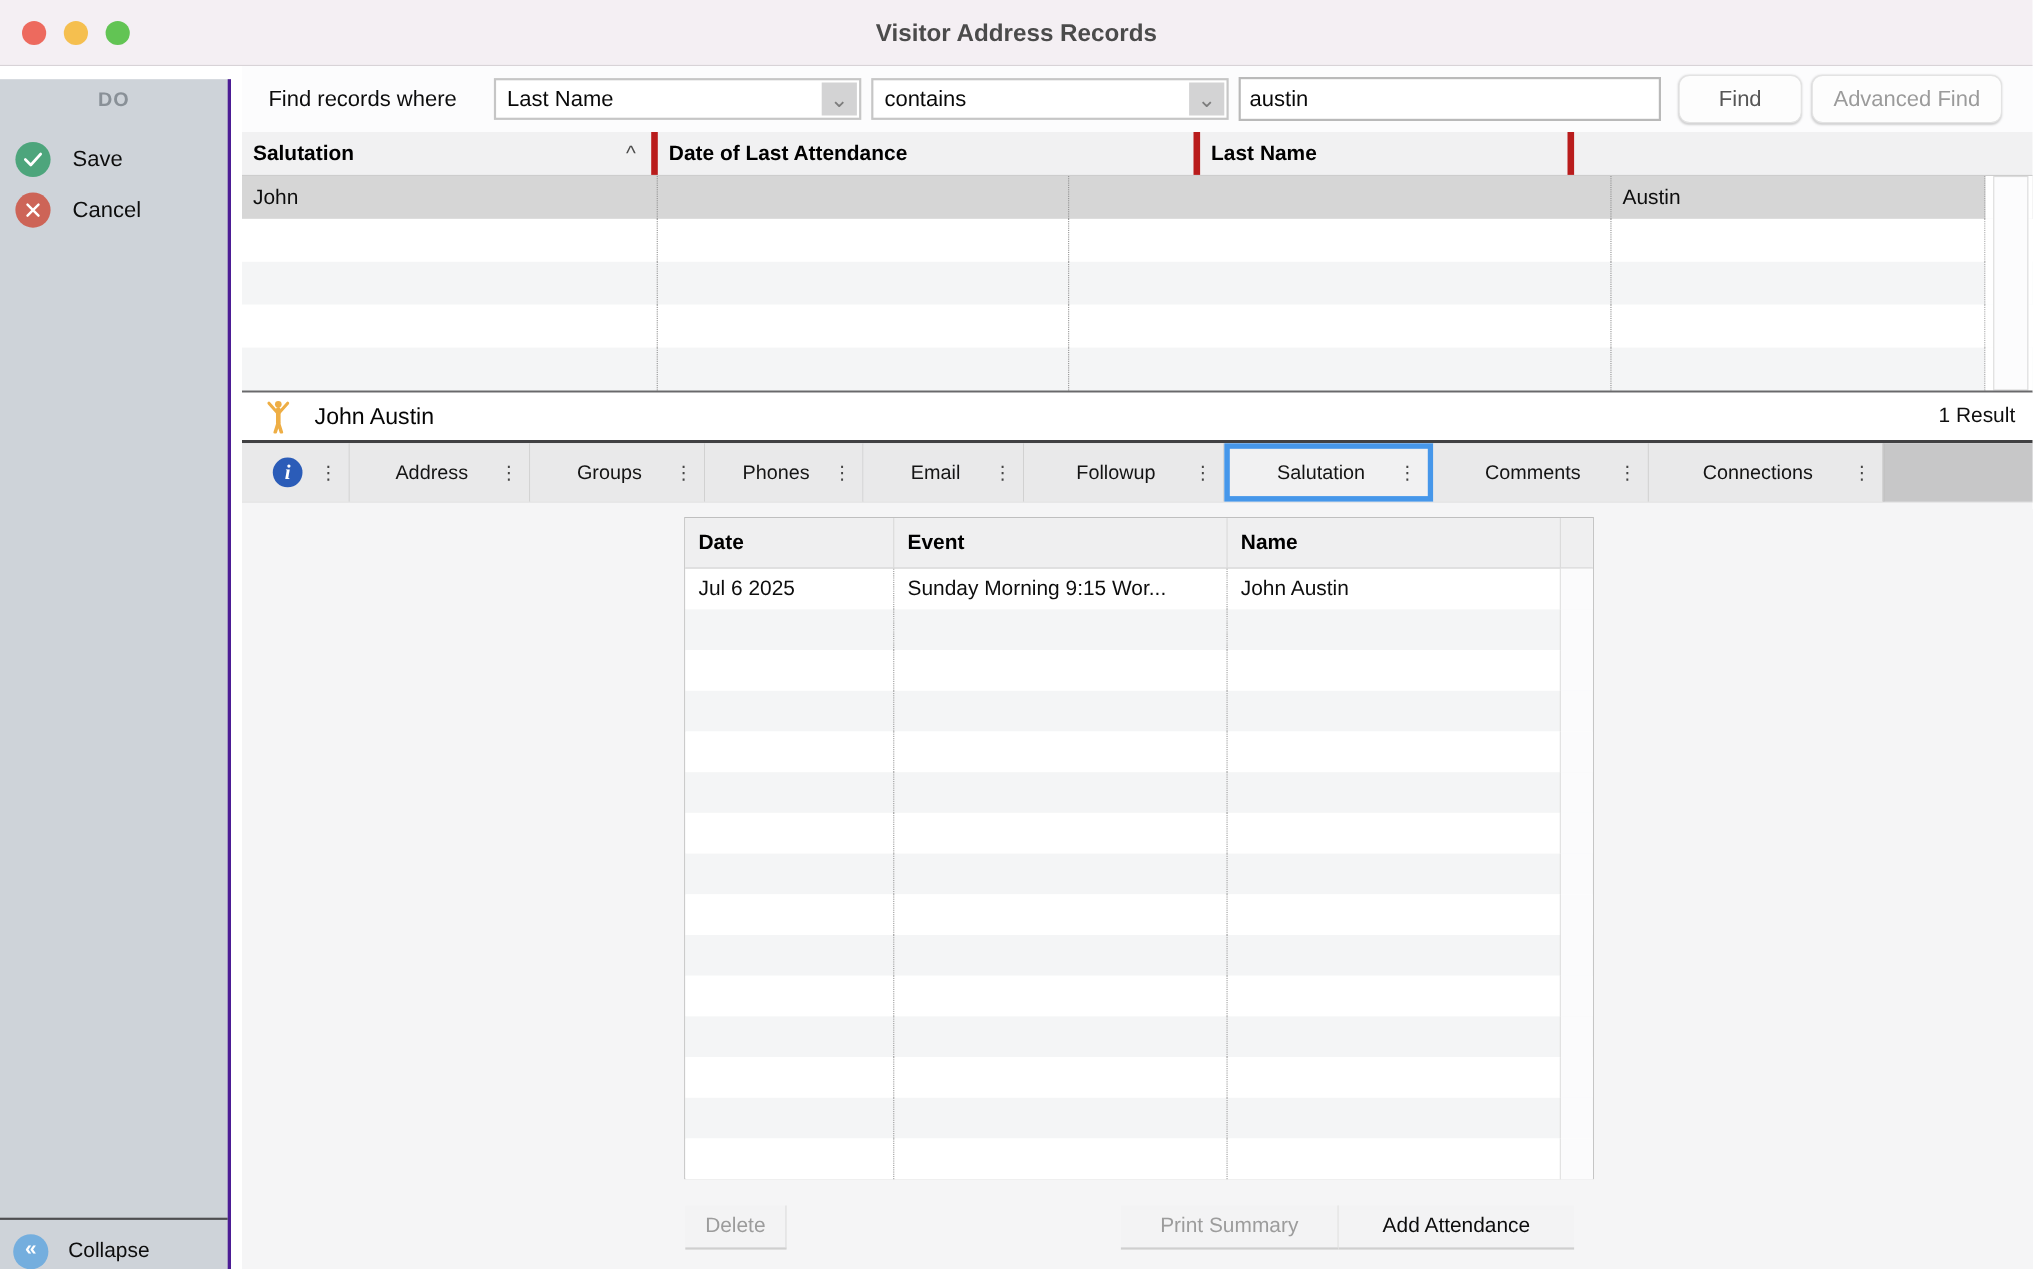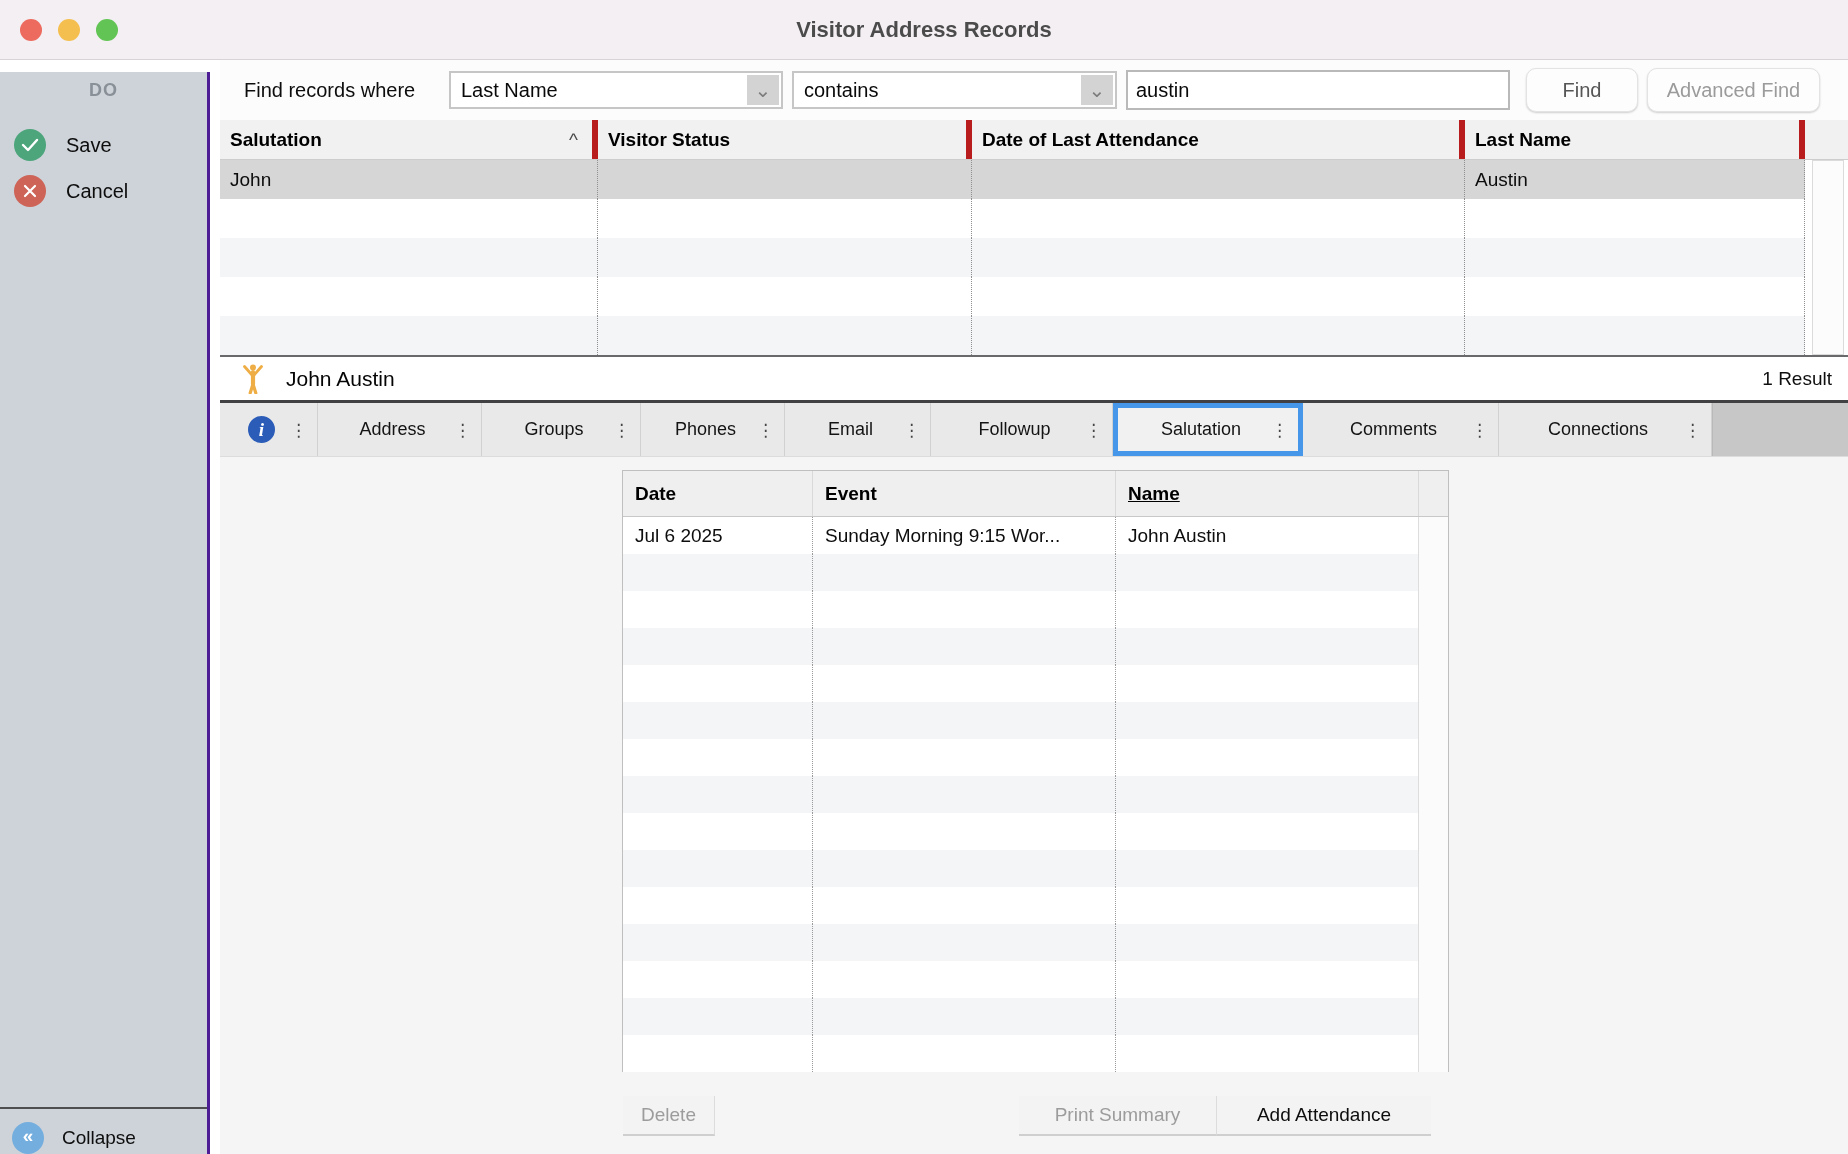--- a/index.html
+++ b/index.html
@@ -137,23 +137,20 @@
     <button class="pill-btn find-btn">Find</button>
     <button class="pill-btn adv-btn">Advanced Find</button>
   </div>
 
   <div class="results">
     <div class="res-header" id="res-header">
         <div class="res-hcell" style="width: 378px;">
           <span>Salutation</span>
           <span class="sort-caret">^</span>
         </div>
-        <div class="res-hcell" style="width: 374px;">
-          <span>Visitor Status</span>
-        </div>
         <div class="res-hcell" style="width: 493px;">
           <span>Date of Last Attendance</span>
         </div>
         <div class="res-hcell" style="width: 340px;">
           <span>Last Name</span>
         </div>
         <div class="res-hcell gutter-h" style="width: 43px;"></div>
       </div>
     <div class="res-body" id="res-body">
         <div class="res-row selected">
@@ -250,21 +247,21 @@
         <span class="dots">⋮</span>
       </div>
       <div class="tab-filler"></div>
   </div>
 
   <div class="content">
     <div class="att-table">
       <div class="att-header" id="att-header">
           <div class="att-hcell" style="width: 190px;">Date</div>
           <div class="att-hcell" style="width: 303px;">Event</div>
-          <div class="att-hcell" style="width: 303px; text-decoration: underline;">Name</div>
+          <div class="att-hcell" style="width: 303px;">Name</div>
           <div class="att-hcell gutter-h" style="width: 29px;"></div>
         </div>
       <div class="att-body" id="att-body">
           <div class="att-row">
             <div class="att-cell" style="width: 190px;">Jul 6 2025</div>
             <div class="att-cell" style="width: 303px;">Sunday Morning 9:15 Wor...</div>
             <div class="att-cell last" style="width: 303px;">John Austin</div>
             <div class="att-cell gutter" style="width: 29px;"></div>
           </div>
           <div class="att-row alt">

